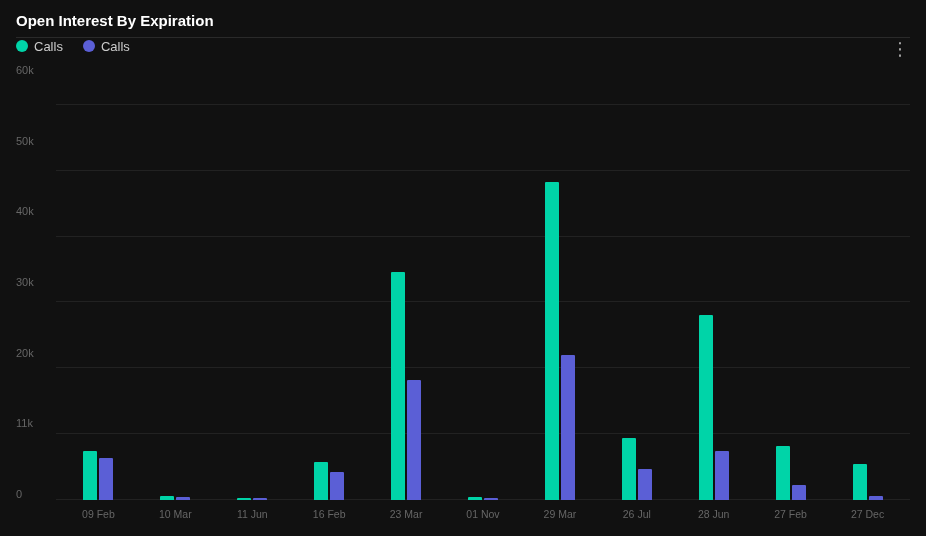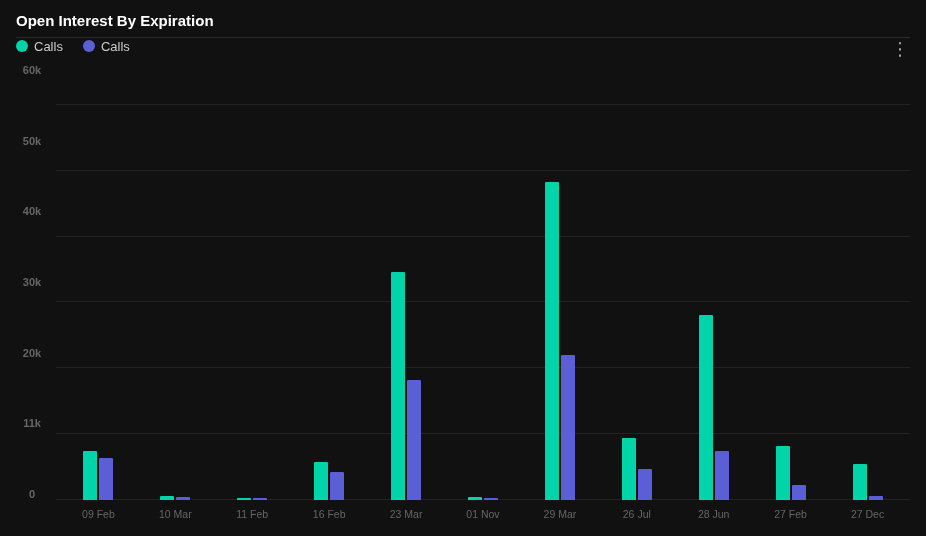--- a/index.html
+++ b/index.html
@@ -72,22 +72,21 @@
       display: flex;
       flex-direction: column-reverse;
       justify-content: space-between;
       padding-right: 8px;
       padding-bottom: 24px;
       width: 40px;
     }
     .y-label {
       font-size: 11px;
       color: #666;
-      text-align: center;
-      font-weight: bold;
+      text-align: left;
     }
     .plot-area {
       flex: 1;
       display: flex;
       flex-direction: column;
       position: relative;
       margin-top: 40px;
     }
     .grid-lines {
       position: absolute;
@@ -255,21 +254,21 @@
           <div class="bar-group">
             <div class="bars">
               <div class="bar bar-call" style="height: 36px;"></div>
               <div class="bar bar-put" style="height: 4px;"></div>
             </div>
           </div>
         </div>
       <div class="x-labels" id="x-labels">
           <div class="x-label">09 Feb</div>
           <div class="x-label">10 Mar</div>
-          <div class="x-label">11 Feb</div>
+          <div class="x-label">11 Jun</div>
           <div class="x-label">16 Feb</div>
           <div class="x-label">23 Mar</div>
           <div class="x-label">01 Nov</div>
           <div class="x-label">29 Mar</div>
           <div class="x-label">26 Jul</div>
           <div class="x-label">28 Jun</div>
           <div class="x-label">27 Feb</div>
           <div class="x-label">27 Dec</div>
         </div>
     </div>

